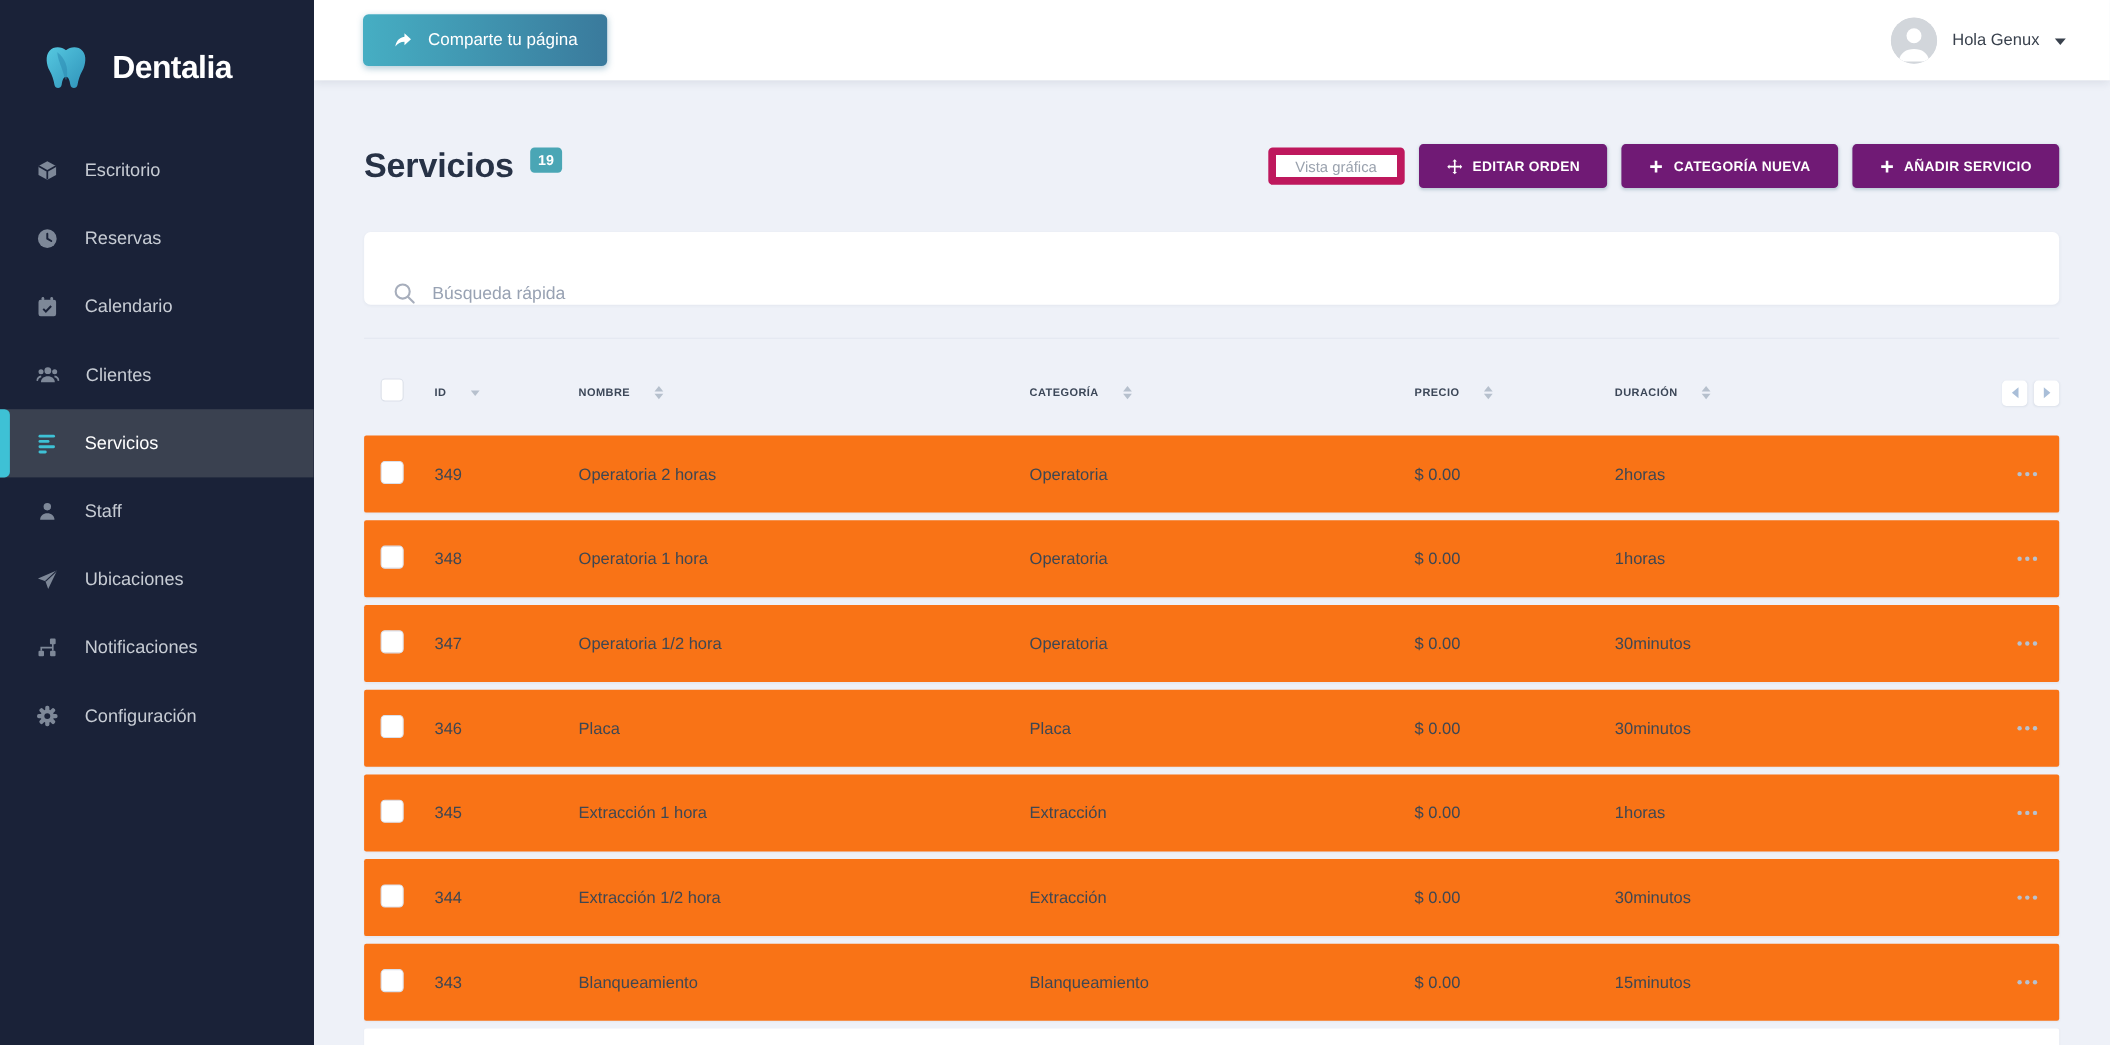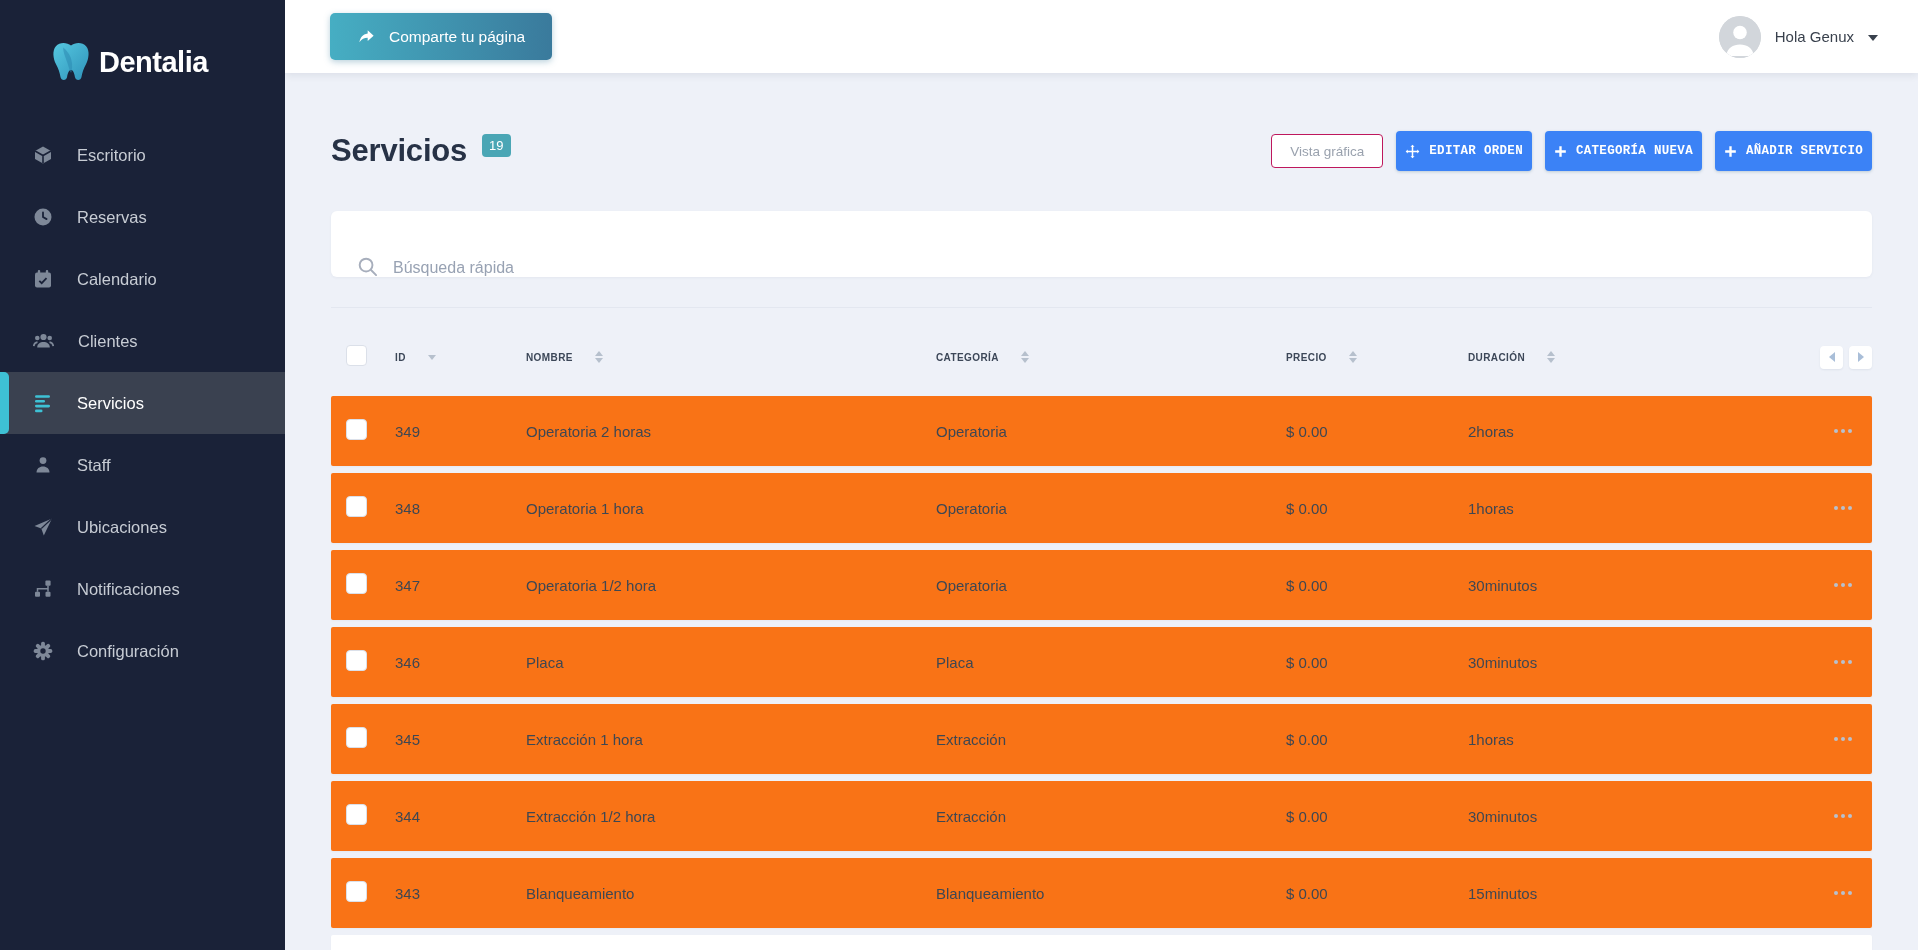--- a/index.html
+++ b/index.html
@@ -2,21 +2,21 @@
 <html><head>
 <meta charset="utf-8">
 <style>
   * { margin:0; padding:0; box-sizing:border-box; }
   html,body { width:1918px; height:950px; overflow:hidden; background:#eef1f8;
     font-family:"Liberation Sans", sans-serif; }
 
   
   .sidebar { position:fixed; left:0; top:0; width:285px; height:950px;
     background:#1a2238; z-index:30; }
-  .logo { height:124px; display:flex; align-items:center; padding-left:50px; gap:7px; }
+  .logo { height:124px; display:flex; align-items:center; padding-left:39px; gap:21px; }
   .logo-text { color:#ffffff; font-size:29px; font-weight:800; letter-spacing:-0.5px; }
   .nav { margin-top:0; }
   .nav-item { position:relative; height:62px; display:flex; align-items:center;
     padding-left:33px; gap:24px; cursor:pointer; }
   .nav-item .nav-label { color:#c7ccd4; font-size:16.5px; }
   .nav-item svg { flex:0 0 auto; }
   .nav-item.active { background:#3a4150; }
   .nav-item.active::before { content:""; position:absolute; left:0; top:0; bottom:0;
     width:9px; background:#3ec1d5; border-radius:0 5px 5px 0; }
   .nav-item.active .nav-label { color:#ffffff; }
@@ -35,26 +35,26 @@
   .chev-down { width:0; height:0; border-left:5px solid transparent;
     border-right:5px solid transparent; border-top:6px solid #39414d; margin-top:2px; }
 
   
   .main { position:absolute; left:285px; top:73px; right:0; bottom:0;
     padding:0 46px; overflow:hidden; }
 
   .title-row { margin-top:58px; display:flex; align-items:center; }
   .page-title { font-size:31px; font-weight:600; color:#273246; letter-spacing:-0.2px; }
   .count-badge { margin-left:15px; background:#4aa6b5; color:#fff; font-size:13px;
-    font-weight:normal; padding:4px 7px; border-radius:4px; transform:translateY(-6px); }
+    font-weight:bold; padding:4px 7px; border-radius:4px; transform:translateY(-6px); }
   .toolbar { margin-left:auto; display:flex; align-items:center; gap:13px; }
-  .btn-ghost { height:34px; padding:0 18px; background:#ffffff; border:1px solid #be185d;
+  .btn-ghost { height:34px; padding:0 18px; background:#ffffff; border:7px solid #be185d;
     border-radius:4px; color:#9aa2ae; font-size:13.5px; font-family:inherit; cursor:pointer; }
-  .btn-teal { height:40px; padding:0 9px; background:#3b82f6; border:none; border-radius:4px;
-    color:#ffffff; font-size:12.5px; font-weight:bold; letter-spacing:.3px; font-family:Liberation Mono, monospace;
+  .btn-teal { height:40px; padding:0 25px; background:#701a75; border:none; border-radius:4px;
+    color:#ffffff; font-size:12.5px; font-weight:bold; letter-spacing:.3px; font-family:Liberation Sans, sans-serif;
     display:flex; align-items:center; gap:9px; cursor:pointer;
     box-shadow:0 1px 3px rgba(40,90,110,.25); }
 
   .search-card { margin-top:40px; height:66px; background:#ffffff; border-radius:6px;
     box-shadow:0 1px 3px rgba(44,62,88,.05); display:flex; align-items:flex-end;
     padding:0 26px; gap:15px; }
   .search-input { border:none; outline:none; flex:1; font-size:16px; color:#3f4752;
     font-family:inherit; background:transparent; }
   .search-input::placeholder { color:#98a2b3; }
 

